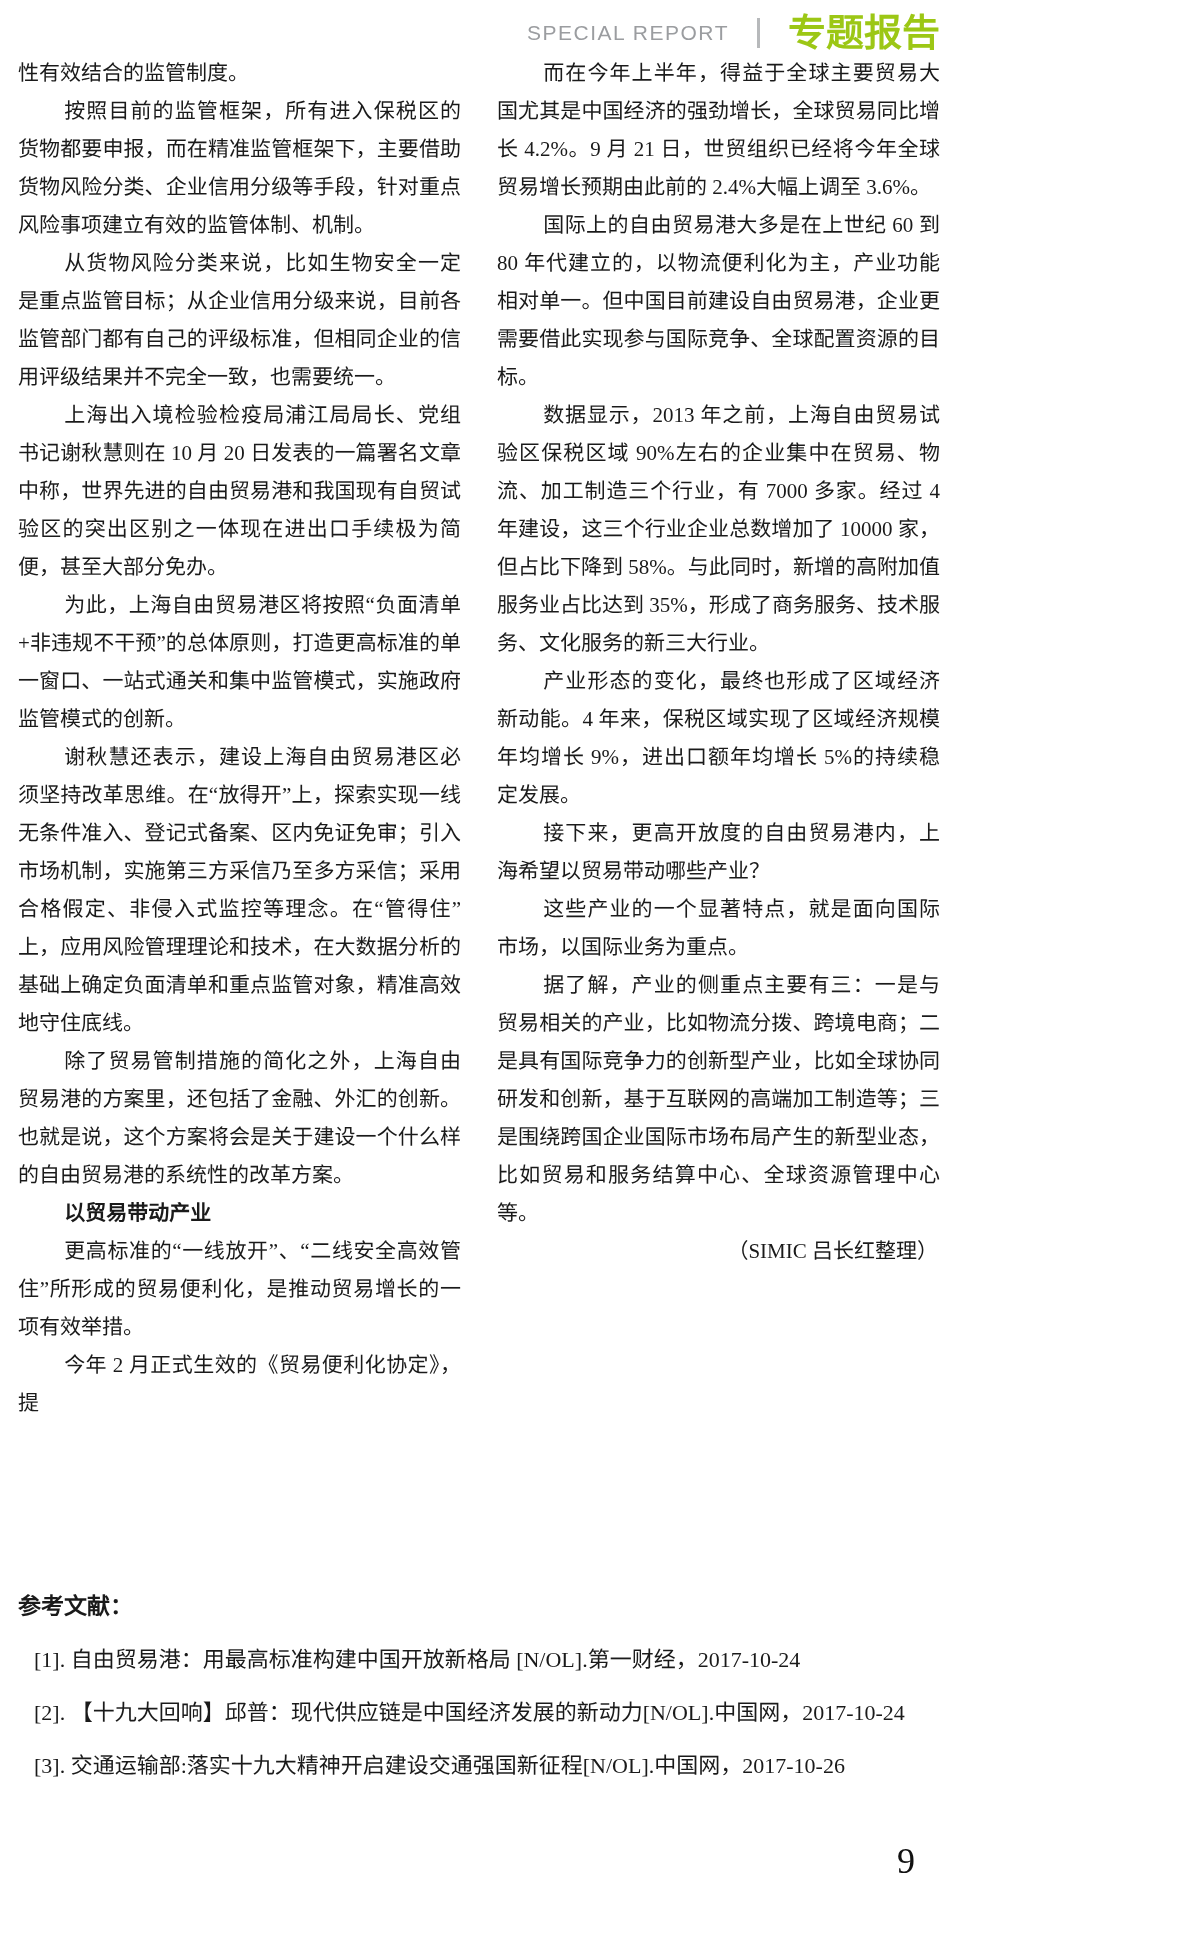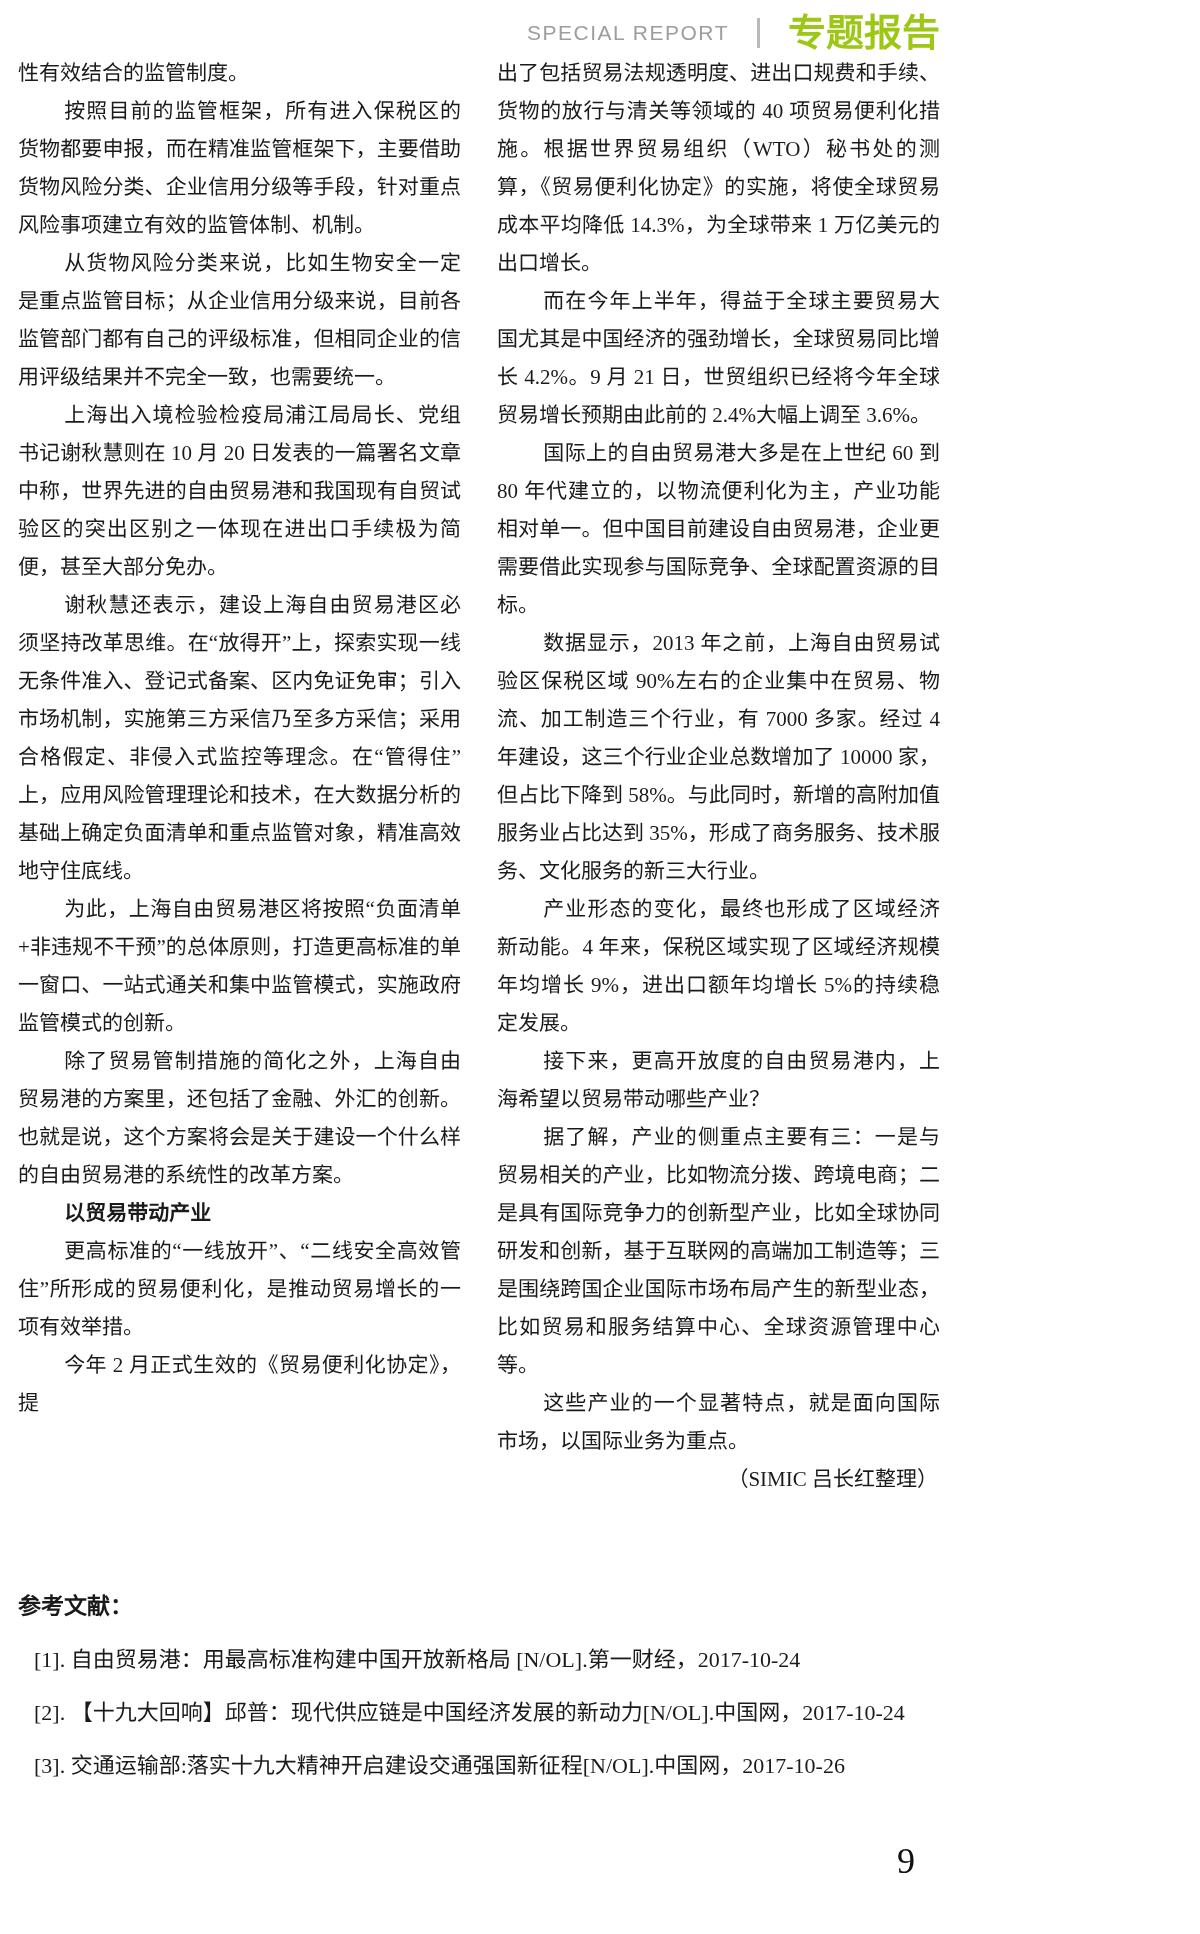--- a/index.html
+++ b/index.html
@@ -105,37 +105,36 @@
     <span class="header-zh">专题报告</span>
   </div>
 
   <div class="content">
 
     <div class="col">
       <p>性有效结合的监管制度。</p>
       <p class="p-indent">按照目前的监管框架，所有进入保税区的货物都要申报，而在精准监管框架下，主要借助货物风险分类、企业信用分级等手段，针对重点风险事项建立有效的监管体制、机制。</p>
       <p class="p-indent">从货物风险分类来说，比如生物安全一定是重点监管目标；从企业信用分级来说，目前各监管部门都有自己的评级标准，但相同企业的信用评级结果并不完全一致，也需要统一。</p>
       <p class="p-indent">上海出入境检验检疫局浦江局局长、党组书记谢秋慧则在 10 月 20 日发表的一篇署名文章中称，世界先进的自由贸易港和我国现有自贸试验区的突出区别之一体现在进出口手续极为简便，甚至大部分免办。</p>
+      <p class="p-indent">为此，上海自由贸易港区将按照“负面清单+非违规不干预”的总体原则，打造更高标准的单一窗口、一站式通关和集中监管模式，实施政府监管模式的创新。</p>
       <p class="p-indent">谢秋慧还表示，建设上海自由贸易港区必须坚持改革思维。在“放得开”上，探索实现一线无条件准入、登记式备案、区内免证免审；引入市场机制，实施第三方采信乃至多方采信；采用合格假定、非侵入式监控等理念。在“管得住”上，应用风险管理理论和技术，在大数据分析的基础上确定负面清单和重点监管对象，精准高效地守住底线。</p>
-      <p class="p-indent">为此，上海自由贸易港区将按照“负面清单+非违规不干预”的总体原则，打造更高标准的单一窗口、一站式通关和集中监管模式，实施政府监管模式的创新。</p>
       <p class="p-indent">除了贸易管制措施的简化之外，上海自由贸易港的方案里，还包括了金融、外汇的创新。也就是说，这个方案将会是关于建设一个什么样的自由贸易港的系统性的改革方案。</p>
       <p class="p-heading">以贸易带动产业</p>
       <p class="p-indent">更高标准的“一线放开”、“二线安全高效管住”所形成的贸易便利化，是推动贸易增长的一项有效举措。</p>
       <p class="p-indent">今年 2 月正式生效的《贸易便利化协定》，提</p>
     </div>
 
     <div class="col">
-      <p>出了包括贸易法规透明度、进出口规费和手续、货物的放行与清关等领域的 40 项贸易便利化措施。根据世界贸易组织（WTO）秘书处的测算，《贸易便利化协定》的实施，将使全球贸易成本平均降低 14.3%，为全球带来 1 万亿美元的出口增长。</p>
       <p class="p-indent">而在今年上半年，得益于全球主要贸易大国尤其是中国经济的强劲增长，全球贸易同比增长 4.2%。9 月 21 日，世贸组织已经将今年全球贸易增长预期由此前的 2.4%大幅上调至 3.6%。</p>
       <p class="p-indent">国际上的自由贸易港大多是在上世纪 60 到 80 年代建立的，以物流便利化为主，产业功能相对单一。但中国目前建设自由贸易港，企业更需要借此实现参与国际竞争、全球配置资源的目标。</p>
       <p class="p-indent">数据显示，2013 年之前，上海自由贸易试验区保税区域 90%左右的企业集中在贸易、物流、加工制造三个行业，有 7000 多家。经过 4 年建设，这三个行业企业总数增加了 10000 家，但占比下降到 58%。与此同时，新增的高附加值服务业占比达到 35%，形成了商务服务、技术服务、文化服务的新三大行业。</p>
       <p class="p-indent">产业形态的变化，最终也形成了区域经济新动能。4 年来，保税区域实现了区域经济规模年均增长 9%，进出口额年均增长 5%的持续稳定发展。</p>
       <p class="p-indent">接下来，更高开放度的自由贸易港内，上海希望以贸易带动哪些产业？</p>
+      <p class="p-indent">这些产业的一个显著特点，就是面向国际市场，以国际业务为重点。</p>
       <p class="p-indent">据了解，产业的侧重点主要有三：一是与贸易相关的产业，比如物流分拨、跨境电商；二是具有国际竞争力的创新型产业，比如全球协同研发和创新，基于互联网的高端加工制造等；三是围绕跨国企业国际市场布局产生的新型业态，比如贸易和服务结算中心、全球资源管理中心等。</p>
-      <p class="p-indent">这些产业的一个显著特点，就是面向国际市场，以国际业务为重点。</p>
       <p class="attribution">（SIMIC  吕长红整理）</p>
     </div>
 
   </div>
 
   <div class="references">
     <p class="refs-title">参考文献：</p>
     <p class="ref-item">[1].  自由贸易港：用最高标准构建中国开放新格局 [N/OL].第一财经，2017-10-24</p>
     <p class="ref-item">[2].  【十九大回响】邱普：现代供应链是中国经济发展的新动力[N/OL].中国网，2017-10-24</p>
     <p class="ref-item">[3].  交通运输部:落实十九大精神开启建设交通强国新征程[N/OL].中国网，2017-10-26</p>

